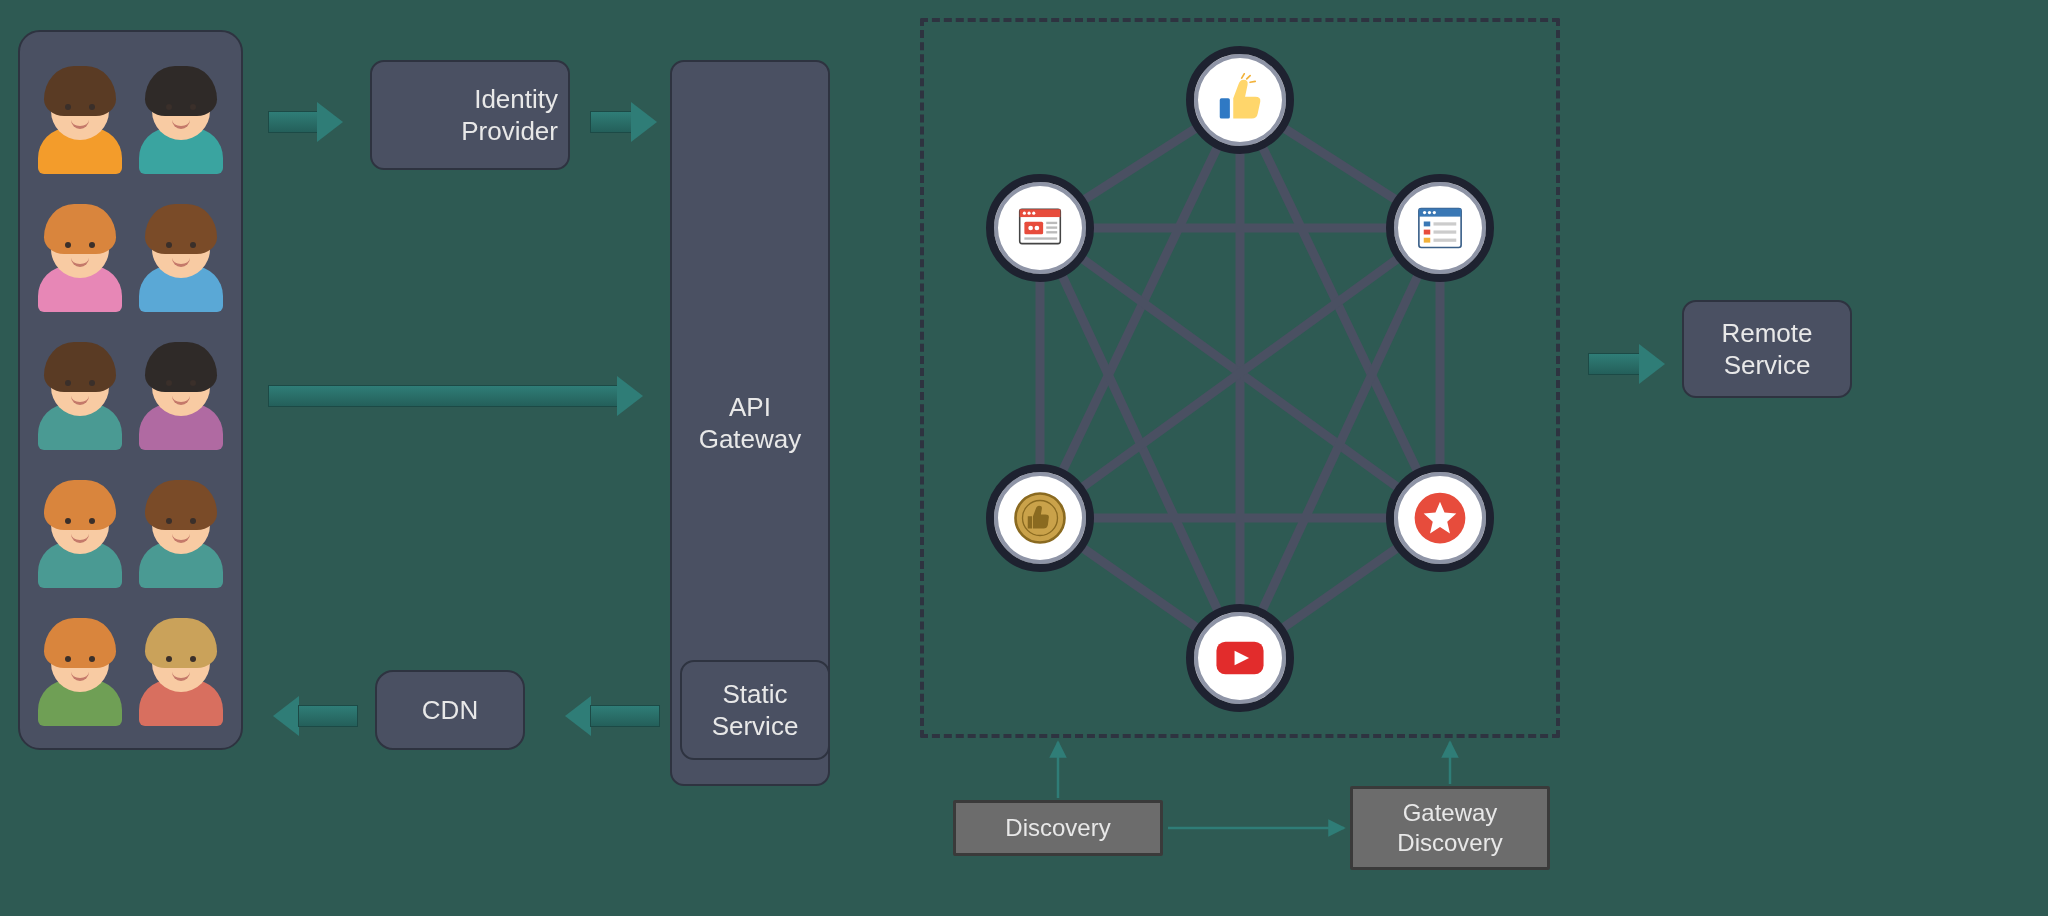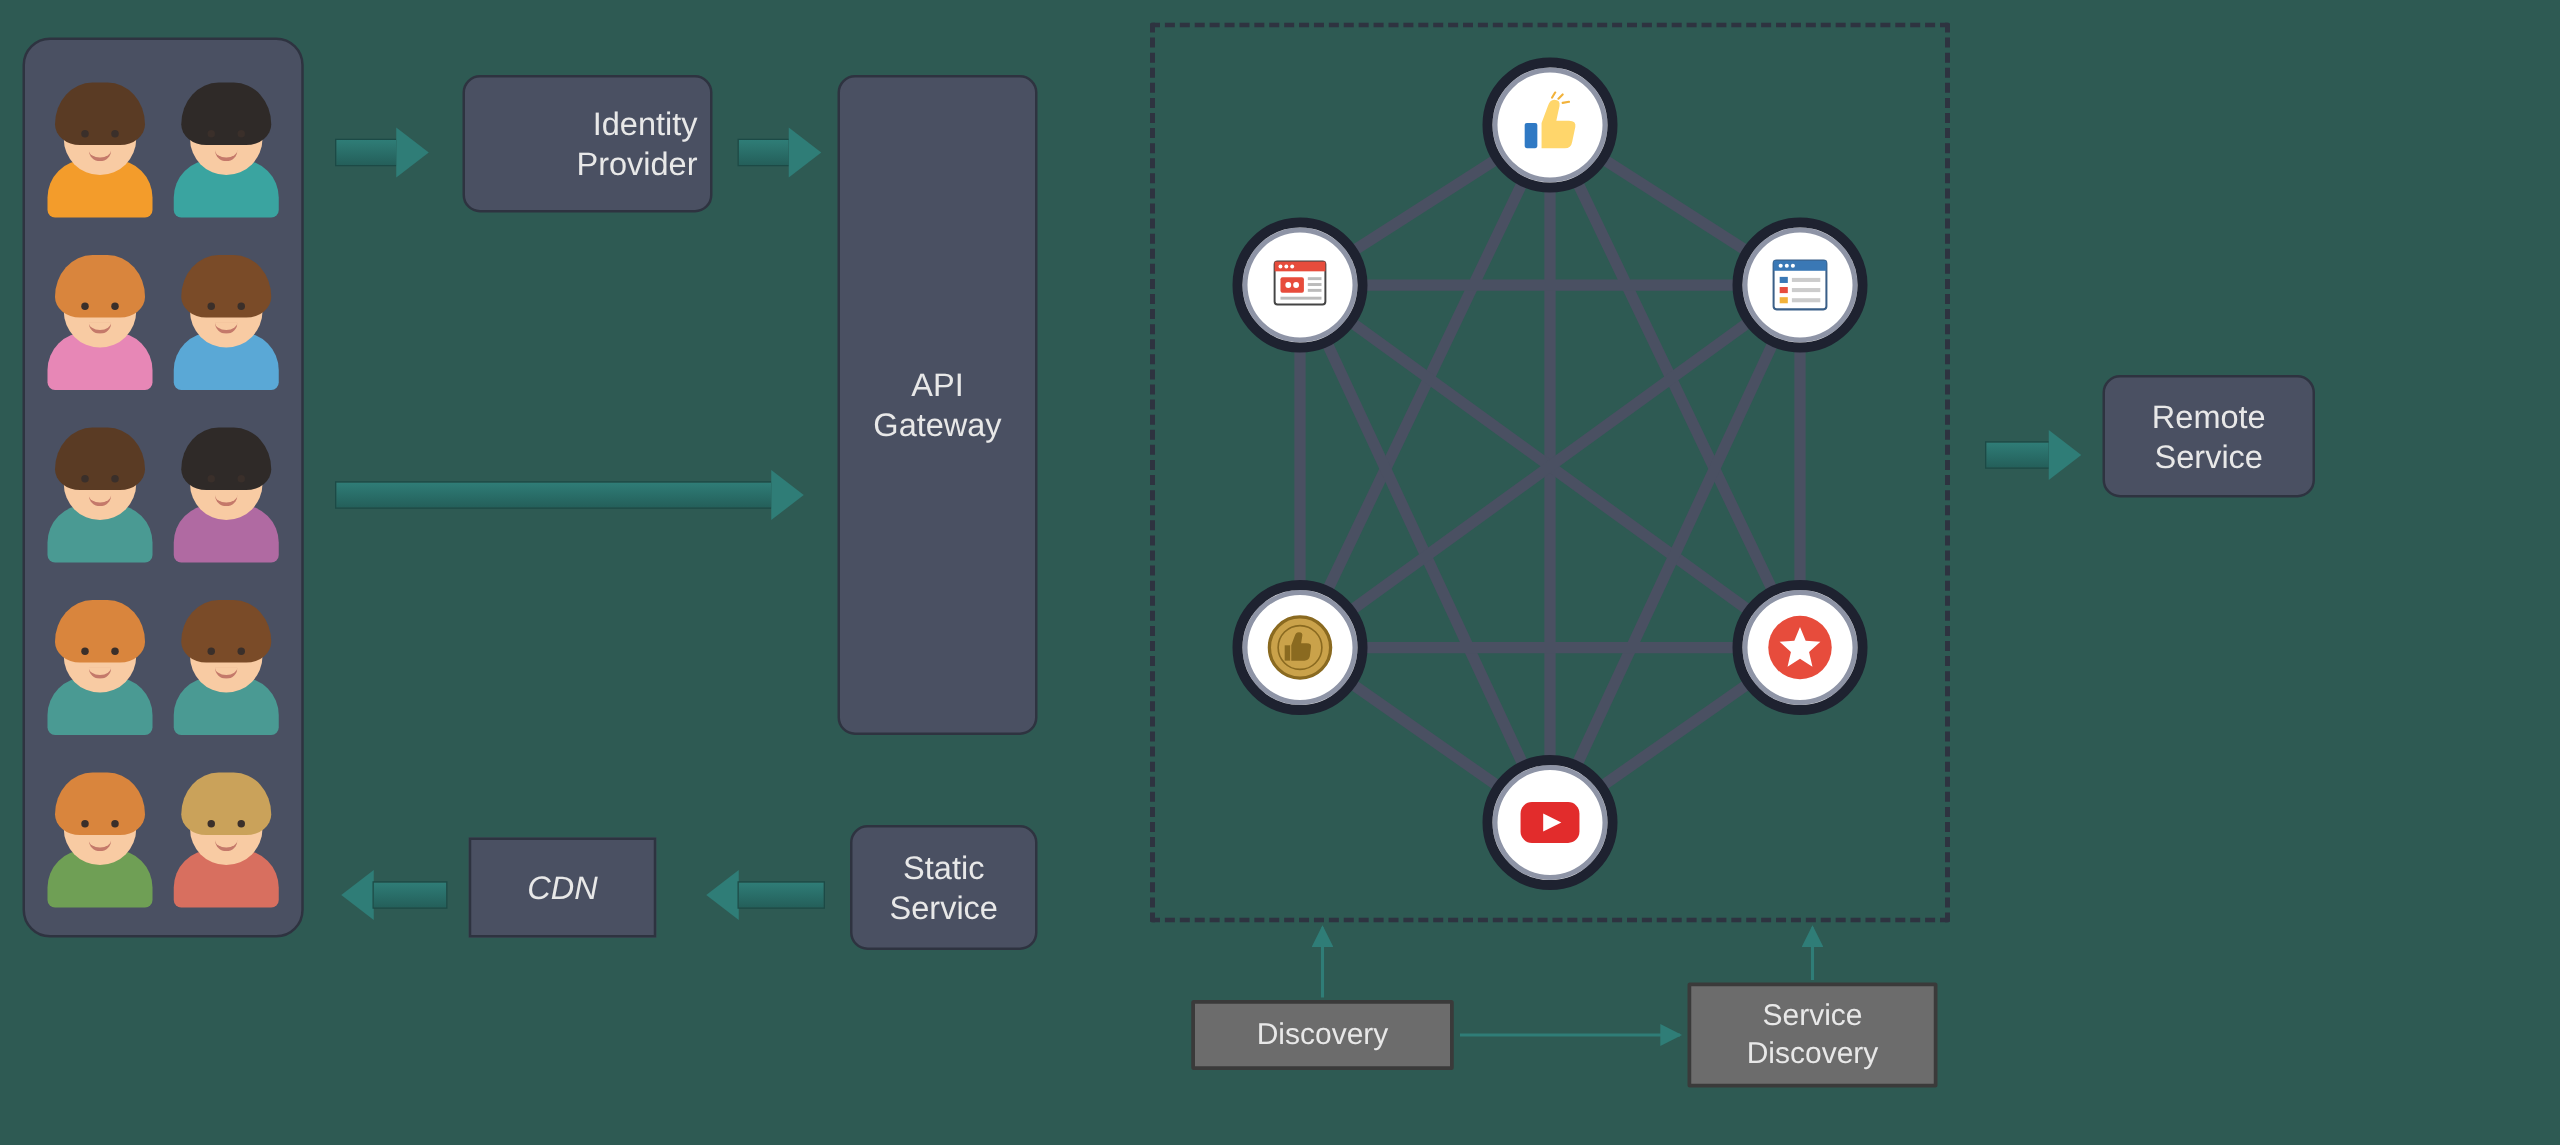--- a/index.html
+++ b/index.html
@@ -18,21 +18,21 @@
     border: 2px solid #2e3340;
     border-radius: 14px;
     display: flex;
     align-items: center;
     justify-content: center;
     text-align: center;
     font-size: 26px;
     line-height: 1.25;
     padding: 6px 10px;
   }
-  .box.small-round { border-radius: 0; font-style: italic; }
+  .box.small-round { border-radius: 18px; }
   .box.mgmt {
     background: #6c6c6c;
     border: 3px solid #3a3a3a;
     border-radius: 2px;
     font-size: 24px;
   }
 
   
   .users {
     position: absolute;
@@ -234,42 +234,42 @@
         <span></span>
       </div>
       <div class="mouth"></div>
     </div>
   </div>
 
 <div class="box" style="left:370px; top:60px; width:200px; height:110px;text-align:right;">
   <span>Identity Provider</span>
 </div>
 
-<div class="box" style="left:670px; top:60px; width:160px; height:528px;">
+<div class="box" style="left:670px; top:60px; width:160px; height:726px;">
   <span>API Gateway</span>
 </div>
 
 <div class="box small-round" style="left:375px; top:670px; width:150px; height:80px;">
   <span>CDN</span>
 </div>
 
 <div class="box" style="left:680px; top:660px; width:150px; height:100px;">
   <span>Static Service</span>
 </div>
 
 <div class="box" style="left:1682px; top:300px; width:170px; height:98px;">
   <span>Remote Service</span>
 </div>
 
 <div class="box mgmt" style="left:953px; top:800px; width:210px; height:56px;">
   <span>Discovery</span>
 </div>
 
 <div class="box mgmt" style="left:1350px; top:786px; width:200px; height:84px;">
-  <span>Service Discovery</span>
+  <span>Gateway Discovery</span>
 </div>
 
 <div class="mesh-frame"></div>
 <svg class="mesh-svg" viewBox="0 0 640 720">
   <g stroke="#4a5062" stroke-width="9" stroke-linecap="round">
     <line x1="320" y1="82" x2="120" y2="210"></line>
     <line x1="320" y1="82" x2="520" y2="210"></line>
     <line x1="320" y1="82" x2="120" y2="500"></line>
     <line x1="320" y1="82" x2="520" y2="500"></line>
     <line x1="320" y1="82" x2="320" y2="640"></line>

